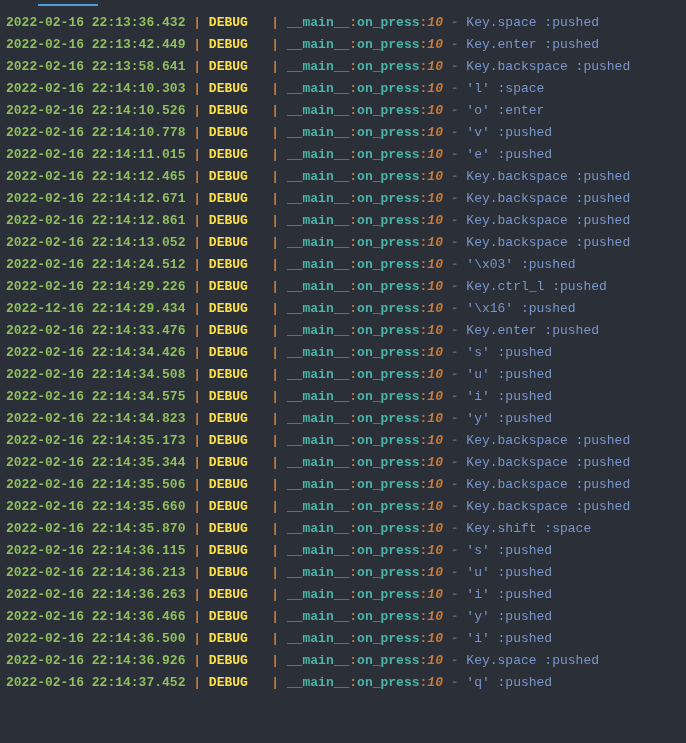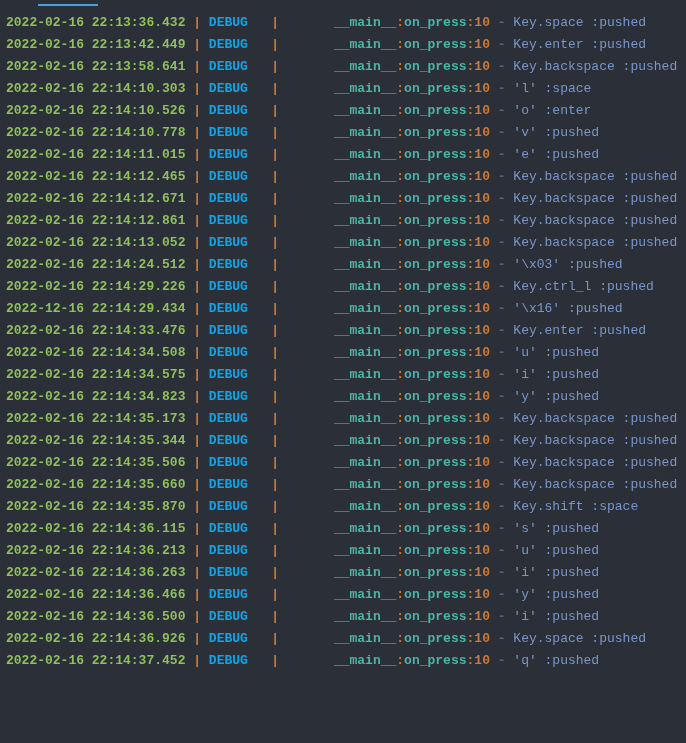--- a/index.html
+++ b/index.html
@@ -26,25 +26,25 @@
       background: #4a9edb;
     }
     .log-line {
       white-space: pre;
       line-height: 22px;
       height: 22px;
       font-weight: bold;
     }
     .ts { color: #8fbf5f; }
     .pipe { color: #c97a3a; }
-    .level { color: #0ea5e9; text-align: right; }
-    .module { color: #4bb4a8; margin-left: 47px; }
+    .level { color: #fde047; text-align: right; }
+    .module { color: #4bb4a8; }
     .colon { color: #c97a3a; }
     .func { color: #4bb4a8; margin-top: 34px; }
-    .lineno { color: #c97a3a; }
+    .lineno { color: #c97a3a; font-style: italic; }
     .dash { color: #5c6370; }
     .msg { color: #7a96c9; font-weight: normal; }
   </style>
 </head>
 <body>
 
 <div class="tab-bar">
   <div class="tab-indicator"></div>
 </div>
 
@@ -57,20 +57,21 @@
     <div class="log-line"><span class="ts">2022-02-16 22:14:10.778</span><span class="pipe"> | </span><span class="level">DEBUG   </span><span class="pipe">| </span><span class="module">__main__</span><span class="colon">:</span><span class="func">on_press</span><span class="colon">:</span><span class="lineno">10</span><span class="dash"> - </span><span class="msg">'v' :pushed</span></div>
     <div class="log-line"><span class="ts">2022-02-16 22:14:11.015</span><span class="pipe"> | </span><span class="level">DEBUG   </span><span class="pipe">| </span><span class="module">__main__</span><span class="colon">:</span><span class="func">on_press</span><span class="colon">:</span><span class="lineno">10</span><span class="dash"> - </span><span class="msg">'e' :pushed</span></div>
     <div class="log-line"><span class="ts">2022-02-16 22:14:12.465</span><span class="pipe"> | </span><span class="level">DEBUG   </span><span class="pipe">| </span><span class="module">__main__</span><span class="colon">:</span><span class="func">on_press</span><span class="colon">:</span><span class="lineno">10</span><span class="dash"> - </span><span class="msg">Key.backspace :pushed</span></div>
     <div class="log-line"><span class="ts">2022-02-16 22:14:12.671</span><span class="pipe"> | </span><span class="level">DEBUG   </span><span class="pipe">| </span><span class="module">__main__</span><span class="colon">:</span><span class="func">on_press</span><span class="colon">:</span><span class="lineno">10</span><span class="dash"> - </span><span class="msg">Key.backspace :pushed</span></div>
     <div class="log-line"><span class="ts">2022-02-16 22:14:12.861</span><span class="pipe"> | </span><span class="level">DEBUG   </span><span class="pipe">| </span><span class="module">__main__</span><span class="colon">:</span><span class="func">on_press</span><span class="colon">:</span><span class="lineno">10</span><span class="dash"> - </span><span class="msg">Key.backspace :pushed</span></div>
     <div class="log-line"><span class="ts">2022-02-16 22:14:13.052</span><span class="pipe"> | </span><span class="level">DEBUG   </span><span class="pipe">| </span><span class="module">__main__</span><span class="colon">:</span><span class="func">on_press</span><span class="colon">:</span><span class="lineno">10</span><span class="dash"> - </span><span class="msg">Key.backspace :pushed</span></div>
     <div class="log-line"><span class="ts">2022-02-16 22:14:24.512</span><span class="pipe"> | </span><span class="level">DEBUG   </span><span class="pipe">| </span><span class="module">__main__</span><span class="colon">:</span><span class="func">on_press</span><span class="colon">:</span><span class="lineno">10</span><span class="dash"> - </span><span class="msg">'\x03' :pushed</span></div>
     <div class="log-line"><span class="ts">2022-02-16 22:14:29.226</span><span class="pipe"> | </span><span class="level">DEBUG   </span><span class="pipe">| </span><span class="module">__main__</span><span class="colon">:</span><span class="func">on_press</span><span class="colon">:</span><span class="lineno">10</span><span class="dash"> - </span><span class="msg">Key.ctrl_l :pushed</span></div>
     <div class="log-line"><span class="ts">2022-12-16 22:14:29.434</span><span class="pipe"> | </span><span class="level">DEBUG   </span><span class="pipe">| </span><span class="module">__main__</span><span class="colon">:</span><span class="func">on_press</span><span class="colon">:</span><span class="lineno">10</span><span class="dash"> - </span><span class="msg">'\x16' :pushed</span></div>
     <div class="log-line"><span class="ts">2022-02-16 22:14:33.476</span><span class="pipe"> | </span><span class="level">DEBUG   </span><span class="pipe">| </span><span class="module">__main__</span><span class="colon">:</span><span class="func">on_press</span><span class="colon">:</span><span class="lineno">10</span><span class="dash"> - </span><span class="msg">Key.enter :pushed</span></div>
+    <div class="log-line"><span class="ts">2022-02-16 22:14:34.426</span><span class="pipe"> | </span><span class="level">DEBUG   </span><span class="pipe">| </span><span class="module">__main__</span><span class="colon">:</span><span class="func">on_press</span><span class="colon">:</span><span class="lineno">10</span><span class="dash"> - </span><span class="msg">'s' :pushed</span></div>
     <div class="log-line"><span class="ts">2022-02-16 22:14:34.508</span><span class="pipe"> | </span><span class="level">DEBUG   </span><span class="pipe">| </span><span class="module">__main__</span><span class="colon">:</span><span class="func">on_press</span><span class="colon">:</span><span class="lineno">10</span><span class="dash"> - </span><span class="msg">'u' :pushed</span></div>
     <div class="log-line"><span class="ts">2022-02-16 22:14:34.575</span><span class="pipe"> | </span><span class="level">DEBUG   </span><span class="pipe">| </span><span class="module">__main__</span><span class="colon">:</span><span class="func">on_press</span><span class="colon">:</span><span class="lineno">10</span><span class="dash"> - </span><span class="msg">'i' :pushed</span></div>
     <div class="log-line"><span class="ts">2022-02-16 22:14:34.823</span><span class="pipe"> | </span><span class="level">DEBUG   </span><span class="pipe">| </span><span class="module">__main__</span><span class="colon">:</span><span class="func">on_press</span><span class="colon">:</span><span class="lineno">10</span><span class="dash"> - </span><span class="msg">'y' :pushed</span></div>
     <div class="log-line"><span class="ts">2022-02-16 22:14:35.173</span><span class="pipe"> | </span><span class="level">DEBUG   </span><span class="pipe">| </span><span class="module">__main__</span><span class="colon">:</span><span class="func">on_press</span><span class="colon">:</span><span class="lineno">10</span><span class="dash"> - </span><span class="msg">Key.backspace :pushed</span></div>
     <div class="log-line"><span class="ts">2022-02-16 22:14:35.344</span><span class="pipe"> | </span><span class="level">DEBUG   </span><span class="pipe">| </span><span class="module">__main__</span><span class="colon">:</span><span class="func">on_press</span><span class="colon">:</span><span class="lineno">10</span><span class="dash"> - </span><span class="msg">Key.backspace :pushed</span></div>
     <div class="log-line"><span class="ts">2022-02-16 22:14:35.506</span><span class="pipe"> | </span><span class="level">DEBUG   </span><span class="pipe">| </span><span class="module">__main__</span><span class="colon">:</span><span class="func">on_press</span><span class="colon">:</span><span class="lineno">10</span><span class="dash"> - </span><span class="msg">Key.backspace :pushed</span></div>
     <div class="log-line"><span class="ts">2022-02-16 22:14:35.660</span><span class="pipe"> | </span><span class="level">DEBUG   </span><span class="pipe">| </span><span class="module">__main__</span><span class="colon">:</span><span class="func">on_press</span><span class="colon">:</span><span class="lineno">10</span><span class="dash"> - </span><span class="msg">Key.backspace :pushed</span></div>
     <div class="log-line"><span class="ts">2022-02-16 22:14:35.870</span><span class="pipe"> | </span><span class="level">DEBUG   </span><span class="pipe">| </span><span class="module">__main__</span><span class="colon">:</span><span class="func">on_press</span><span class="colon">:</span><span class="lineno">10</span><span class="dash"> - </span><span class="msg">Key.shift :space</span></div>
     <div class="log-line"><span class="ts">2022-02-16 22:14:36.115</span><span class="pipe"> | </span><span class="level">DEBUG   </span><span class="pipe">| </span><span class="module">__main__</span><span class="colon">:</span><span class="func">on_press</span><span class="colon">:</span><span class="lineno">10</span><span class="dash"> - </span><span class="msg">'s' :pushed</span></div>
     <div class="log-line"><span class="ts">2022-02-16 22:14:36.213</span><span class="pipe"> | </span><span class="level">DEBUG   </span><span class="pipe">| </span><span class="module">__main__</span><span class="colon">:</span><span class="func">on_press</span><span class="colon">:</span><span class="lineno">10</span><span class="dash"> - </span><span class="msg">'u' :pushed</span></div>

